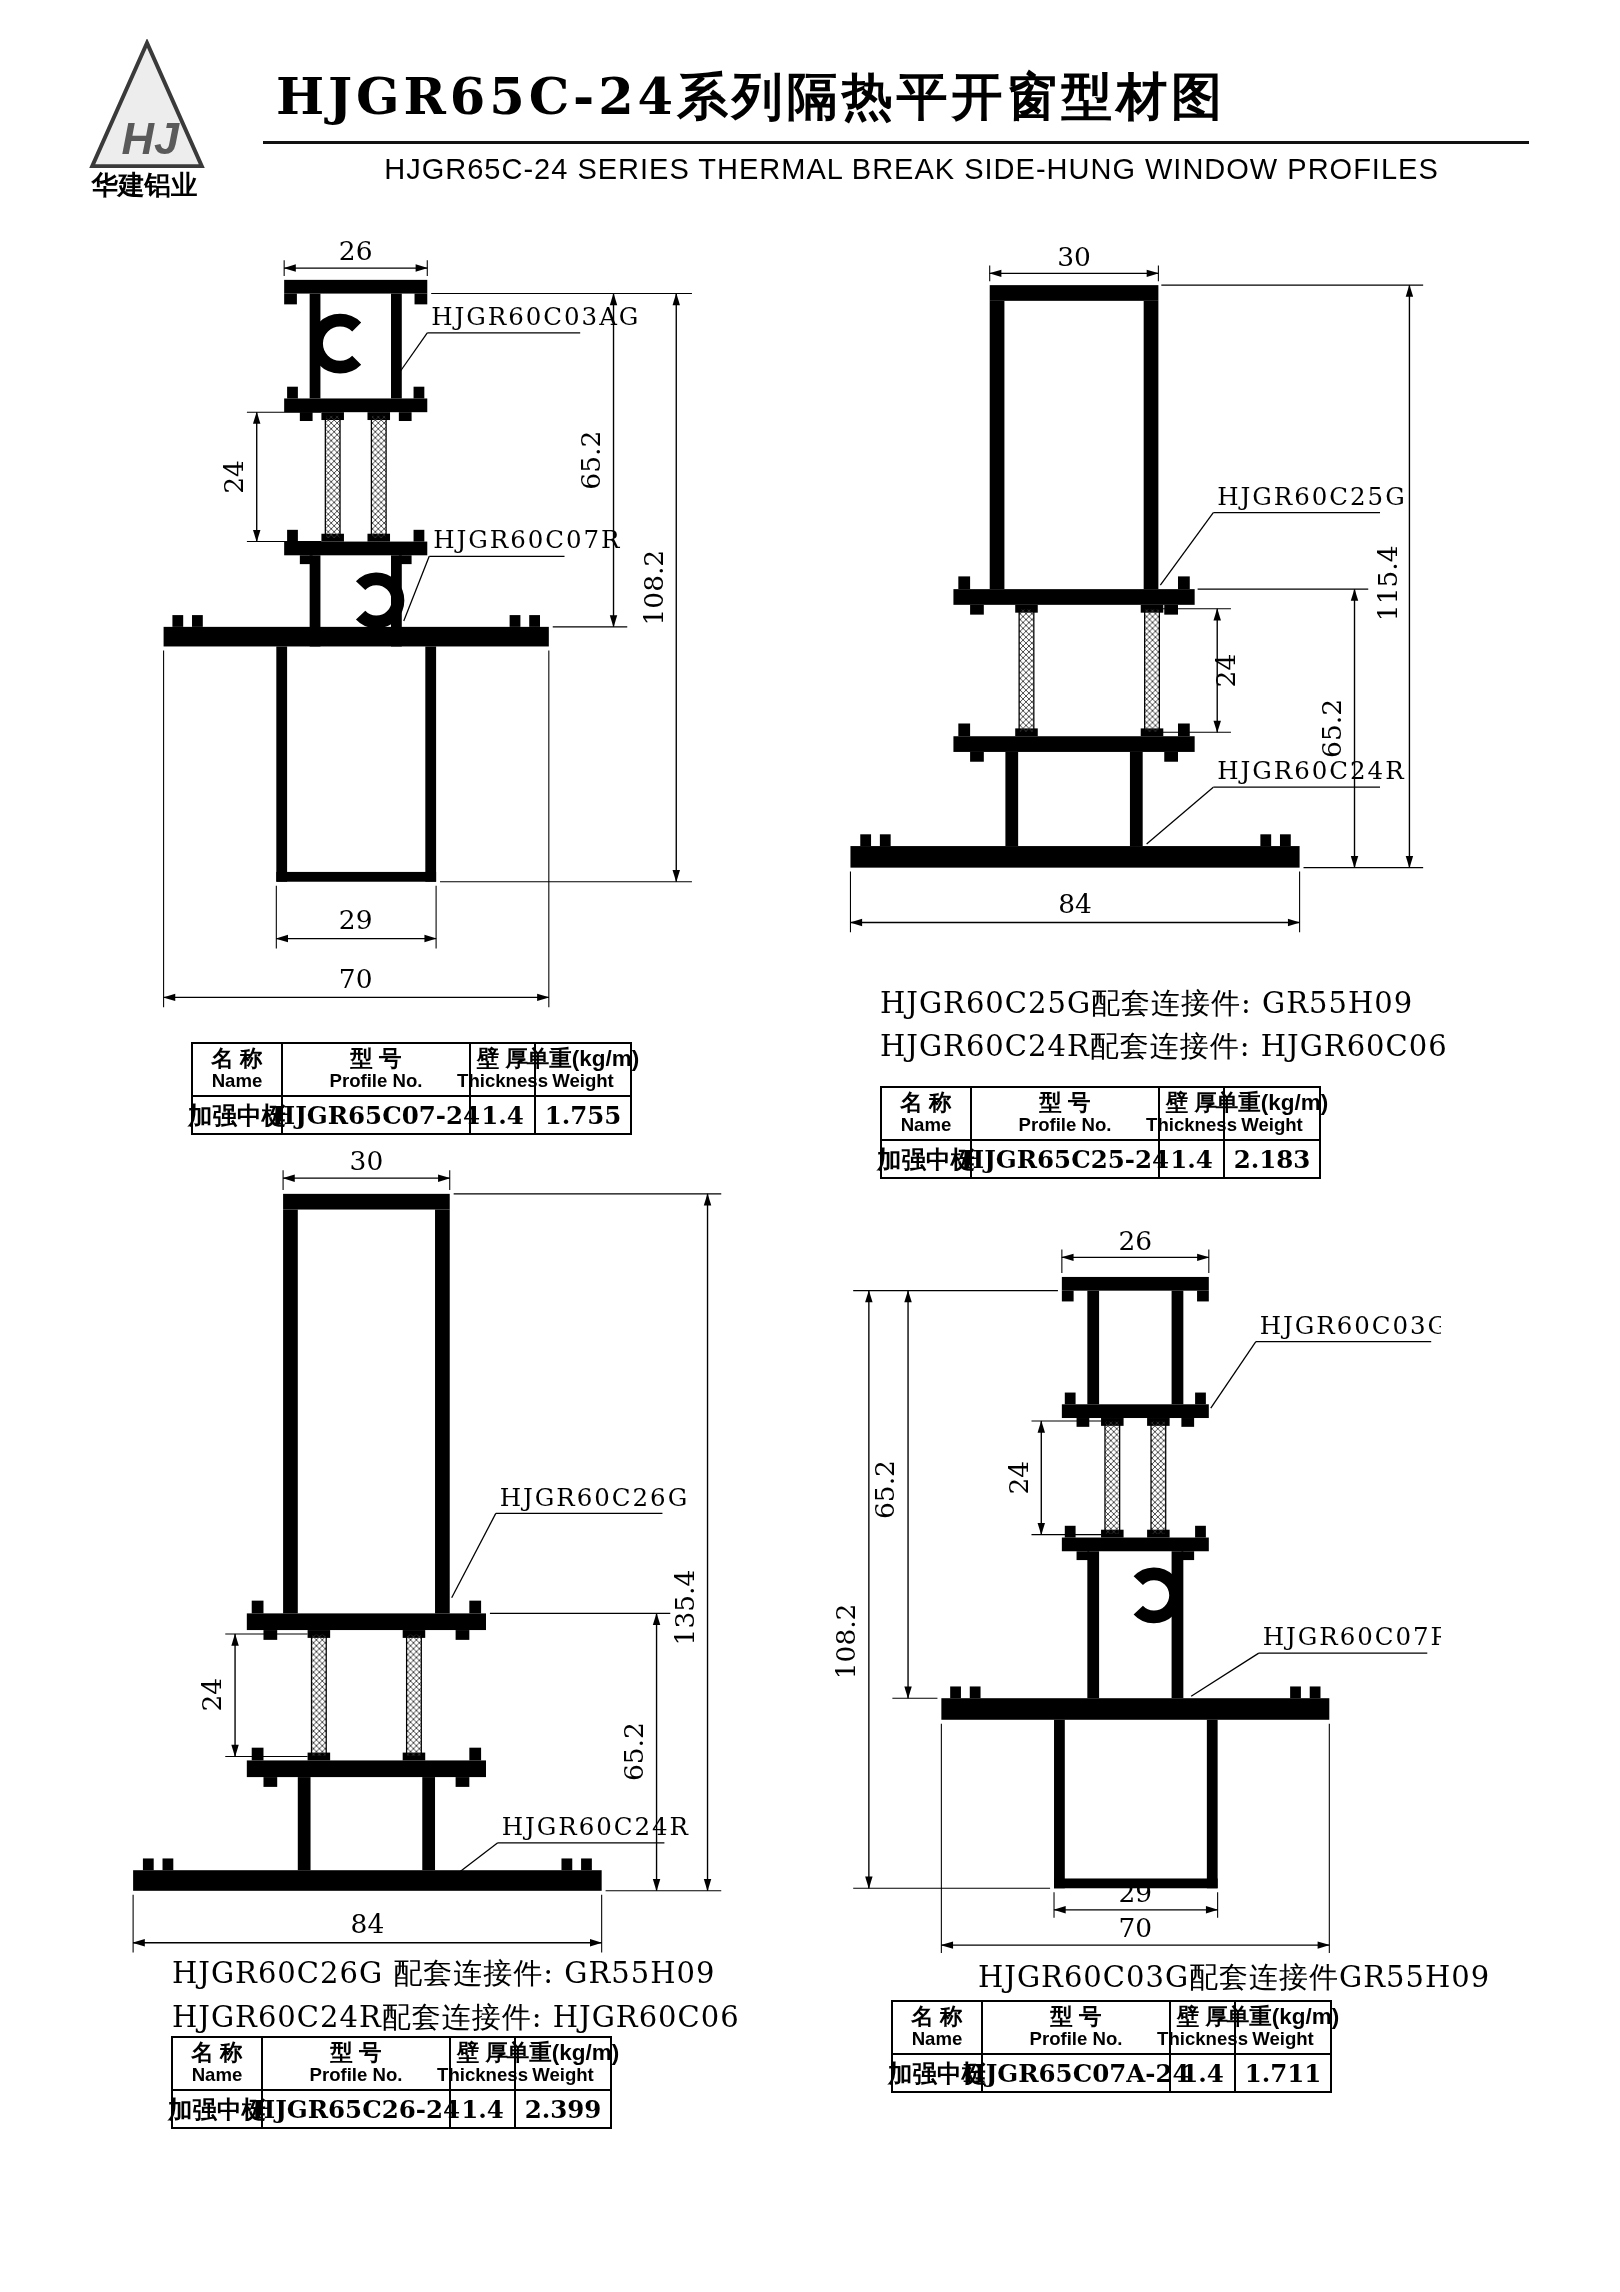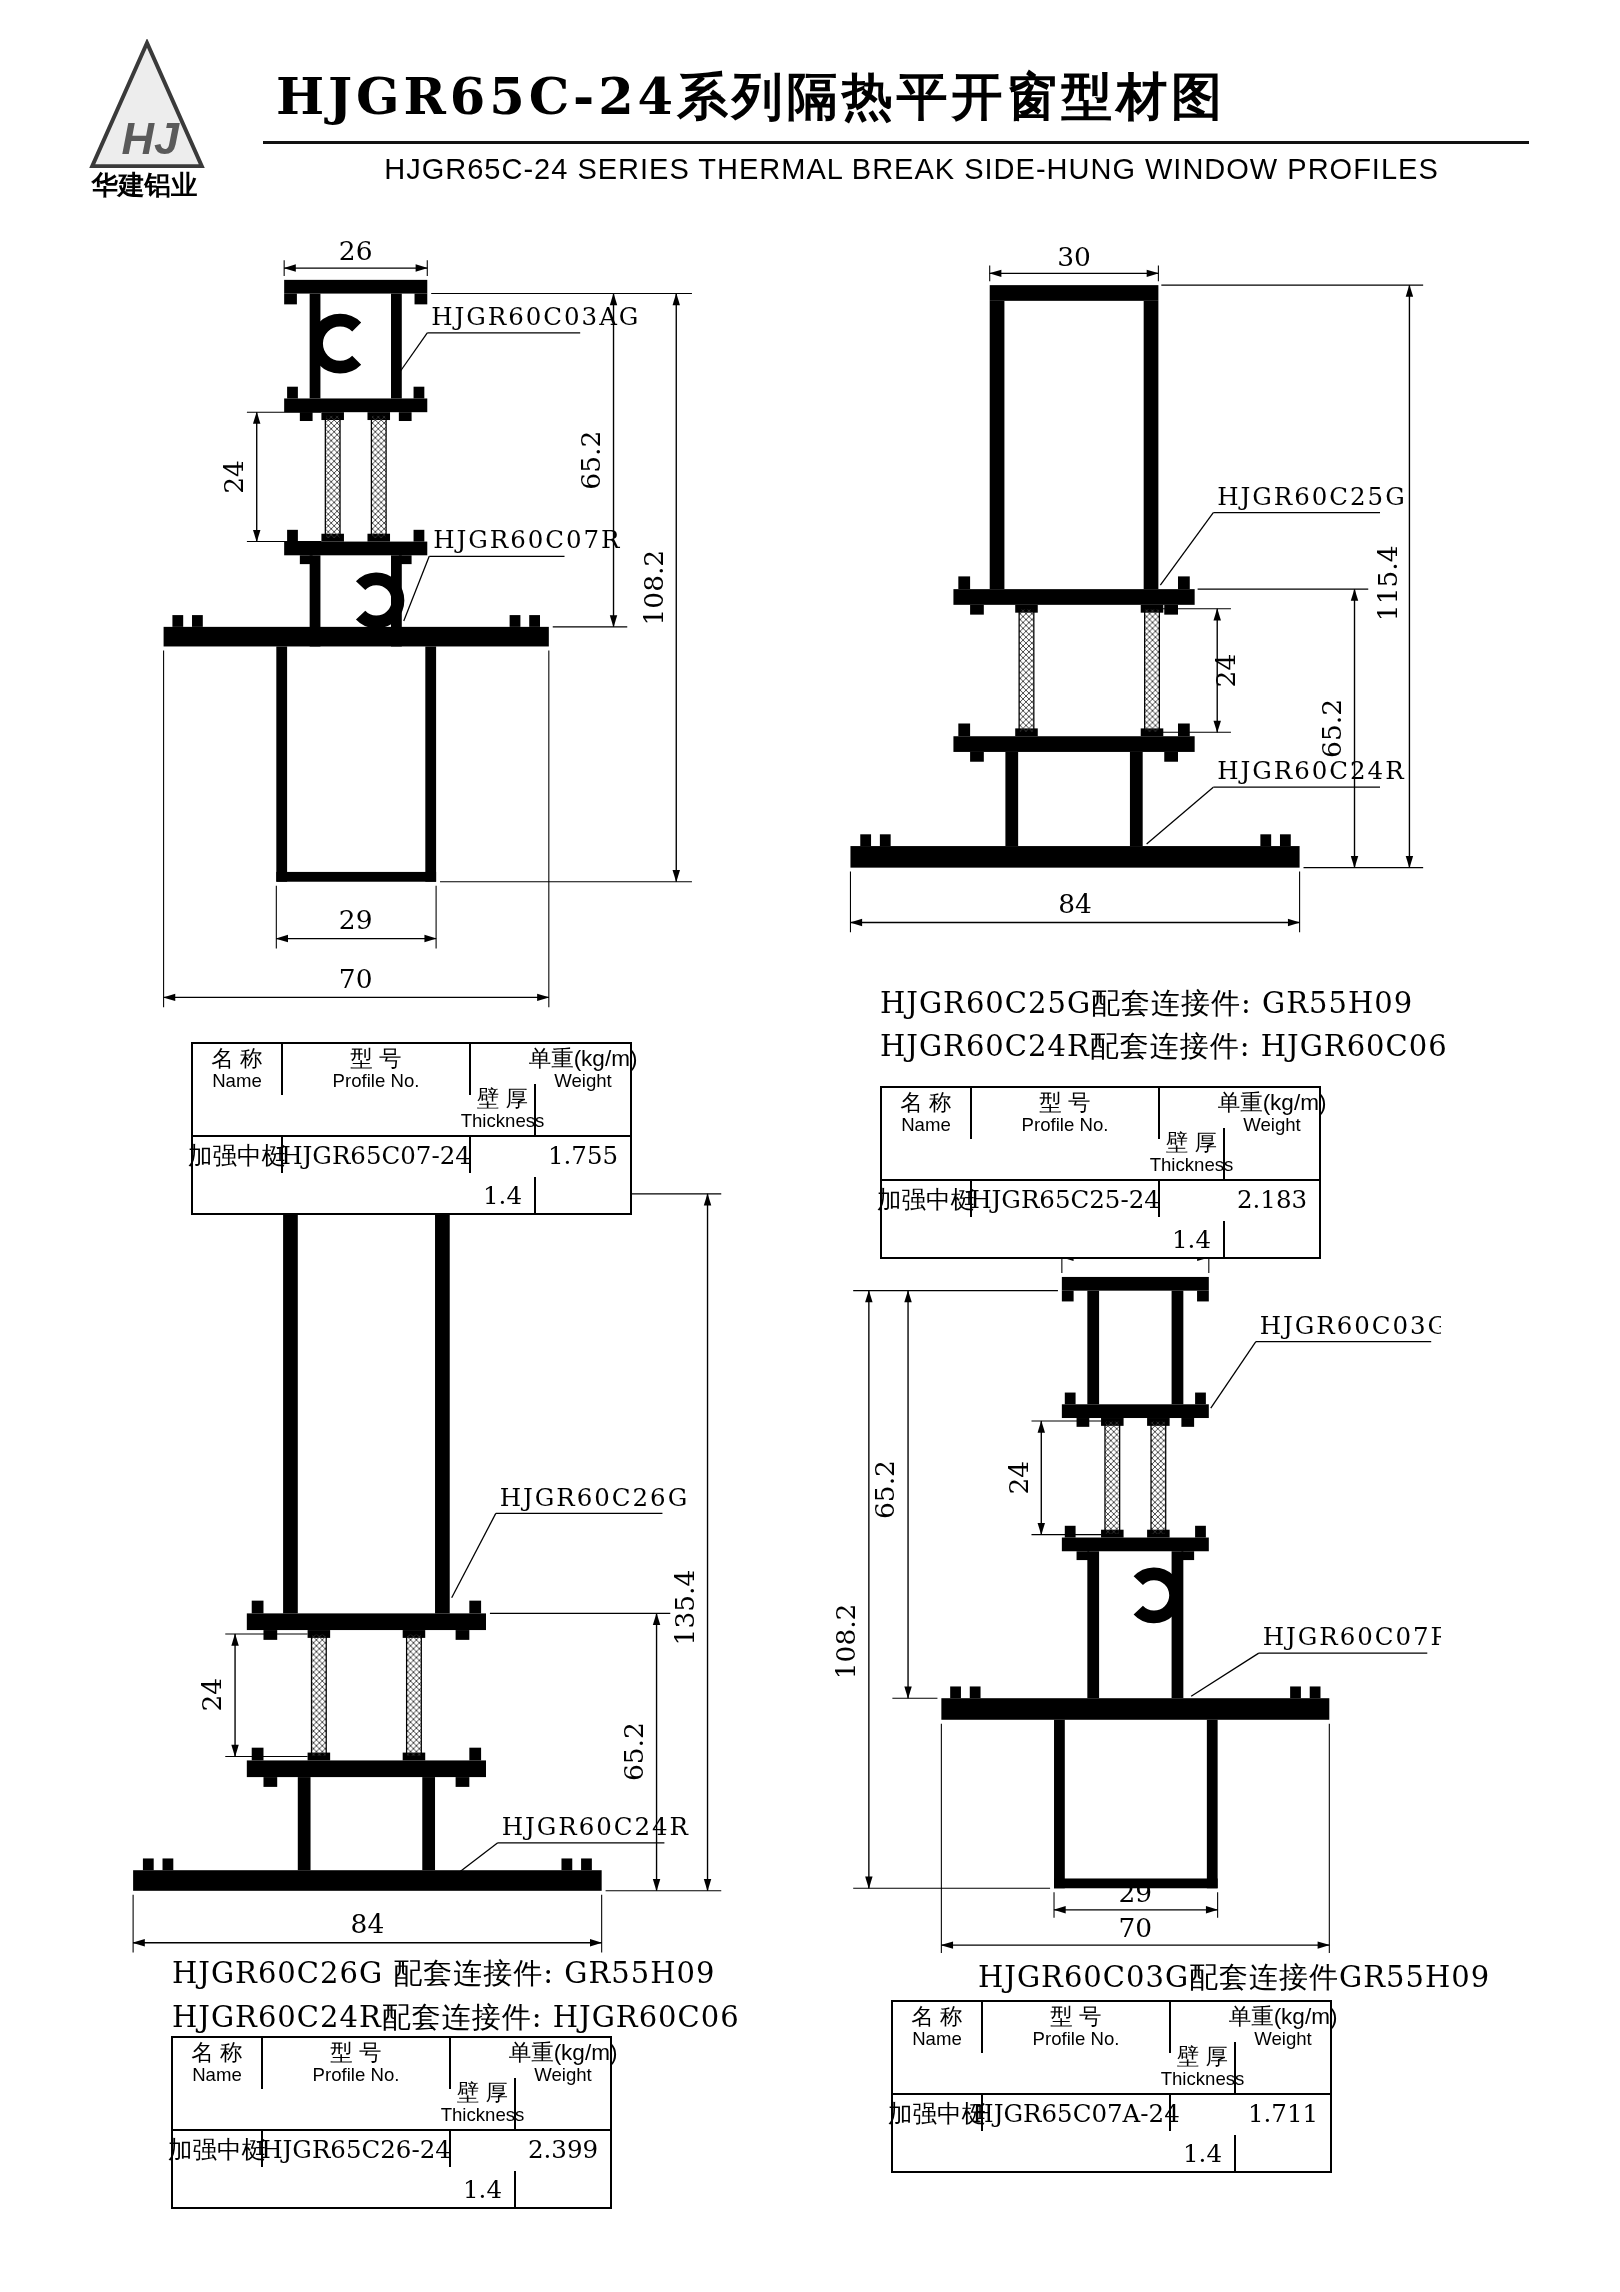--- a/index.html
+++ b/index.html
@@ -20,27 +20,27 @@
   svg .lbl{font:25px "DejaVu Serif",serif;fill:#000;letter-spacing:2px;}
   svg .dl{stroke:#000;stroke-width:1.4;}
   svg .ext{stroke:#000;stroke-width:1.1;}
   svg .ldr{stroke:#000;stroke-width:1.3;fill:none;}
   svg g.profile rect{fill:#000;}
   svg .cg{fill:none;stroke:#000;stroke-width:13;}
   
   .note{position:absolute;font-size:29px;font-family:"DejaVu Serif",serif;
         letter-spacing:1px;white-space:nowrap;}
   
-  .dtable{position:absolute;border:2.5px solid #000;background:#fff;}
+  .dtable{position:absolute;border:2.5px solid #000;background:#fff;font-weight:bold;}
   .trow{display:flex;}
   .trow.head{border-bottom:2px solid #000;}
   .tc{border-right:2px solid #000;display:flex;flex-direction:column;
       align-items:center;justify-content:center;box-sizing:border-box;padding:1px 2px;}
   .tc.last{border-right:none;}
-  .c1{width:90px;}.c2{width:188px;}.c3{width:65px;margin-top:40px;}.c4{width:94px;}
+  .c1{width:90px;}.c2{width:188px;}.c3{width:65px;}.c4{width:94px;}
   .trow.head .tc{height:51px;}
   .trow.body .tc{height:36px;}
   .cn{font-size:22.5px;font-family:"Liberation Sans",sans-serif;line-height:24.5px;white-space:nowrap;}
   .en{font-size:18.6px;font-family:"Liberation Sans",sans-serif;line-height:20.6px;white-space:nowrap;}
   .td{font-size:24.5px;font-family:"DejaVu Serif",serif;white-space:nowrap;}
   
   #footer{left:0;top:2201px;width:1620px;text-align:center;font-size:27.4px;font-weight:bold;
           letter-spacing:2px;color:#7e3636;font-family:"DejaVu Serif",serif;}
 </style>
 </head>

